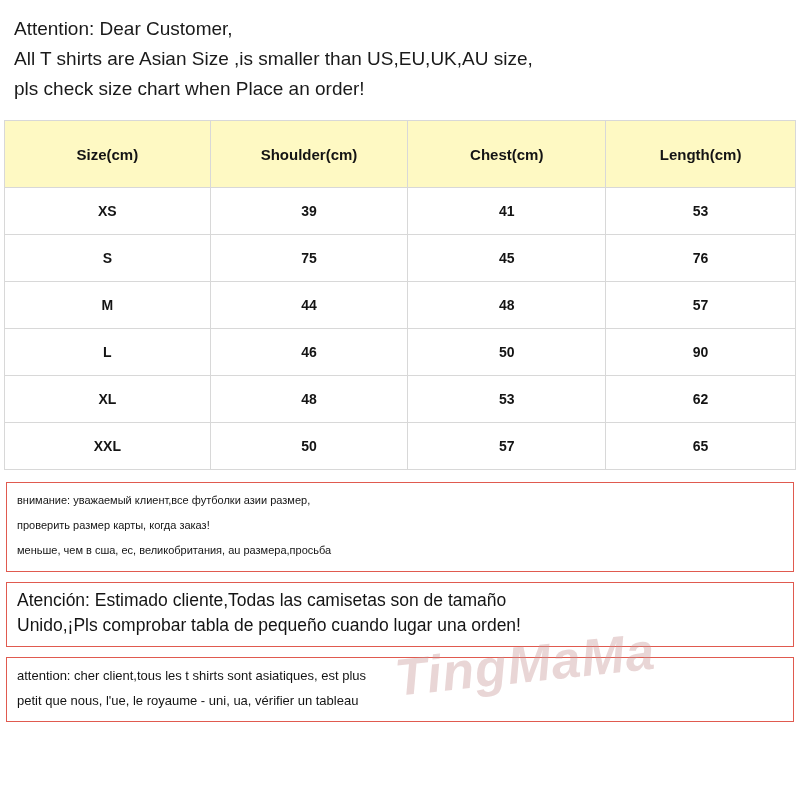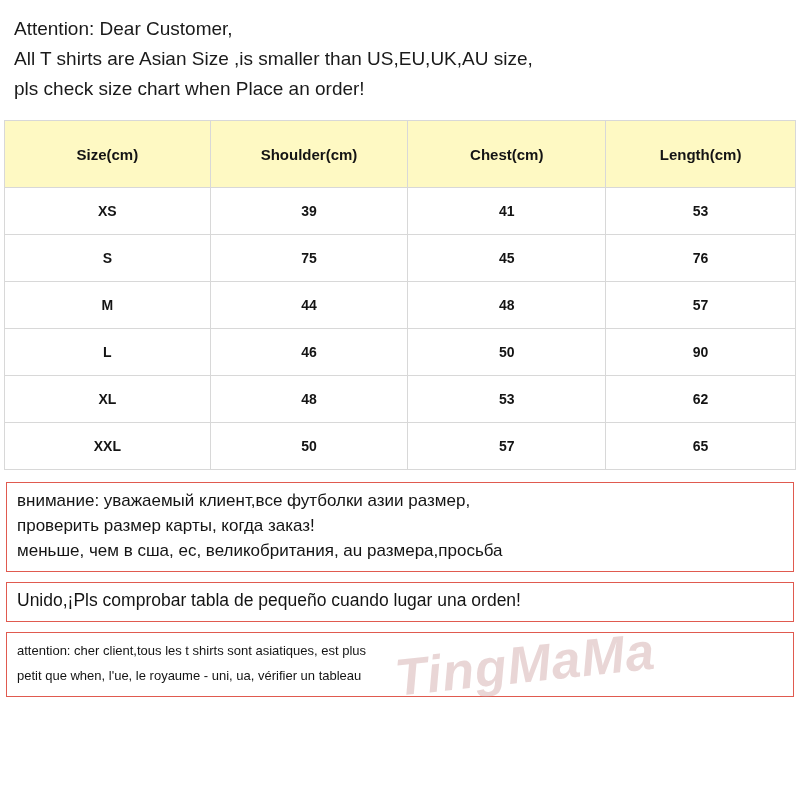--- a/index.html
+++ b/index.html
@@ -73,21 +73,21 @@
     margin-bottom: 10px;
     position: relative;
     background: transparent;
   }
   .note-line {
     font-size: 17.5px;
     line-height: 25px;
     color: #141414;
     white-space: nowrap;
   }
-  .note-box.ru .note-line { font-size: 17px; }
+  .note-box.ru .note-line { font-size: 11px; }
   .note-box.es .note-line { font-size: 17.5px; }
   .note-box.fr .note-line { font-size: 13px; }
 
   
   .watermark {
     position: absolute;
     left: 392px;
     top: 648px;
     font-size: 52px;
     font-weight: bold;
@@ -168,25 +168,26 @@
 
   <div class="notes">
 
     <div class="note-box ru">
       <div class="note-line">внимание: уважаемый клиент,все футболки азии размер,</div>
       <div class="note-line">проверить размер карты, когда заказ!</div>
       <div class="note-line">меньше, чем в сша, ес, великобритания, au размера,просьба</div>
     </div>
 
     <div class="note-box es">
+      <div class="note-line">Atención: Estimado cliente,Todas las camisetas son de tamaño</div>
       <div class="note-line">Unido,¡Pls comprobar tabla de pequeño cuando lugar una orden!</div>
     </div>
 
     <div class="note-box fr">
       <div class="note-line">attention: cher client,tous les t shirts sont asiatiques, est plus</div>
-      <div class="note-line">petit que when, l'ue, le royaume - uni, ua, vérifier un tableau</div>
+      <div class="note-line">petit que nous, l'ue, le royaume - uni, ua, vérifier un tableau</div>
     </div>
 
   </div>
 
   <div class="watermark">TingMaMa</div>
 
 </div>
 
 </body></html>

